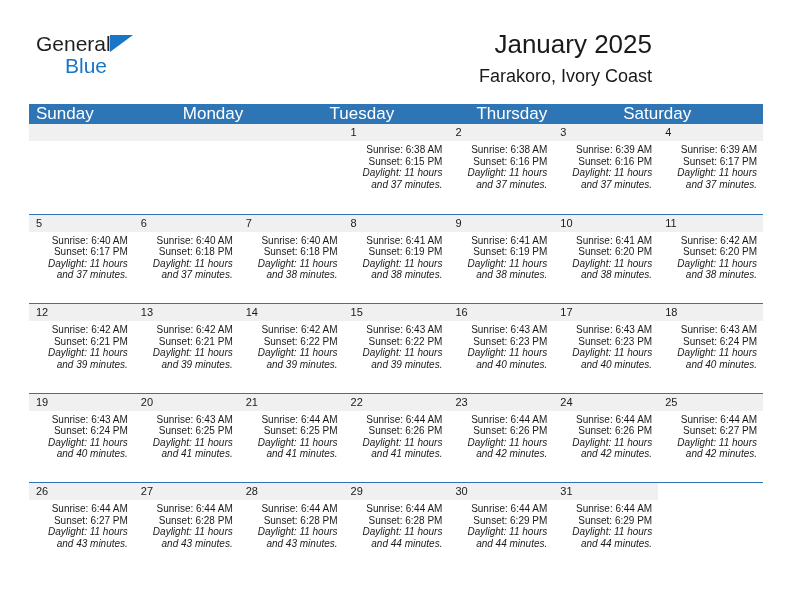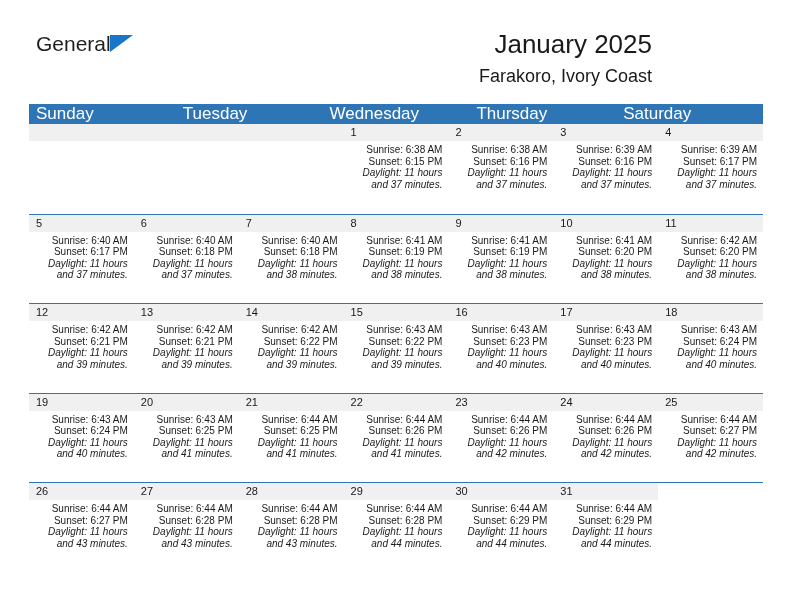--- a/index.html
+++ b/index.html
@@ -162,34 +162,35 @@
 <body>
 
 <div class="page">
 
   <div class="header">
 
     <div class="brand">
       <div class="brand-line1">
         <span class="brand-general">General</span><span class="brand-tri"></span>
       </div>
+      <div class="brand-line2">Blue</div>
     </div>
 
     <div class="title-block">
       <h1 class="cal-title">January 2025</h1>
       <p class="cal-subtitle">Farakoro, Ivory Coast</p>
     </div>
 
   </div>
 
   <div class="calendar">
     <div class="weekdays" id="weekday-row">
         <div class="weekday">Sunday</div>
+        <div class="weekday">Monday</div>
         <div class="weekday">Tuesday</div>
-        <div class="weekday">Wednesday</div>
         <div class="weekday">Thursday</div>
         <div class="weekday">Saturday</div>
       </div>
     <div id="weeks-container">
         <div class="week">
           <div class="daycell empty">
             <span class="datenum"></span>
           </div>
           <div class="daycell empty">
             <span class="datenum"></span>

